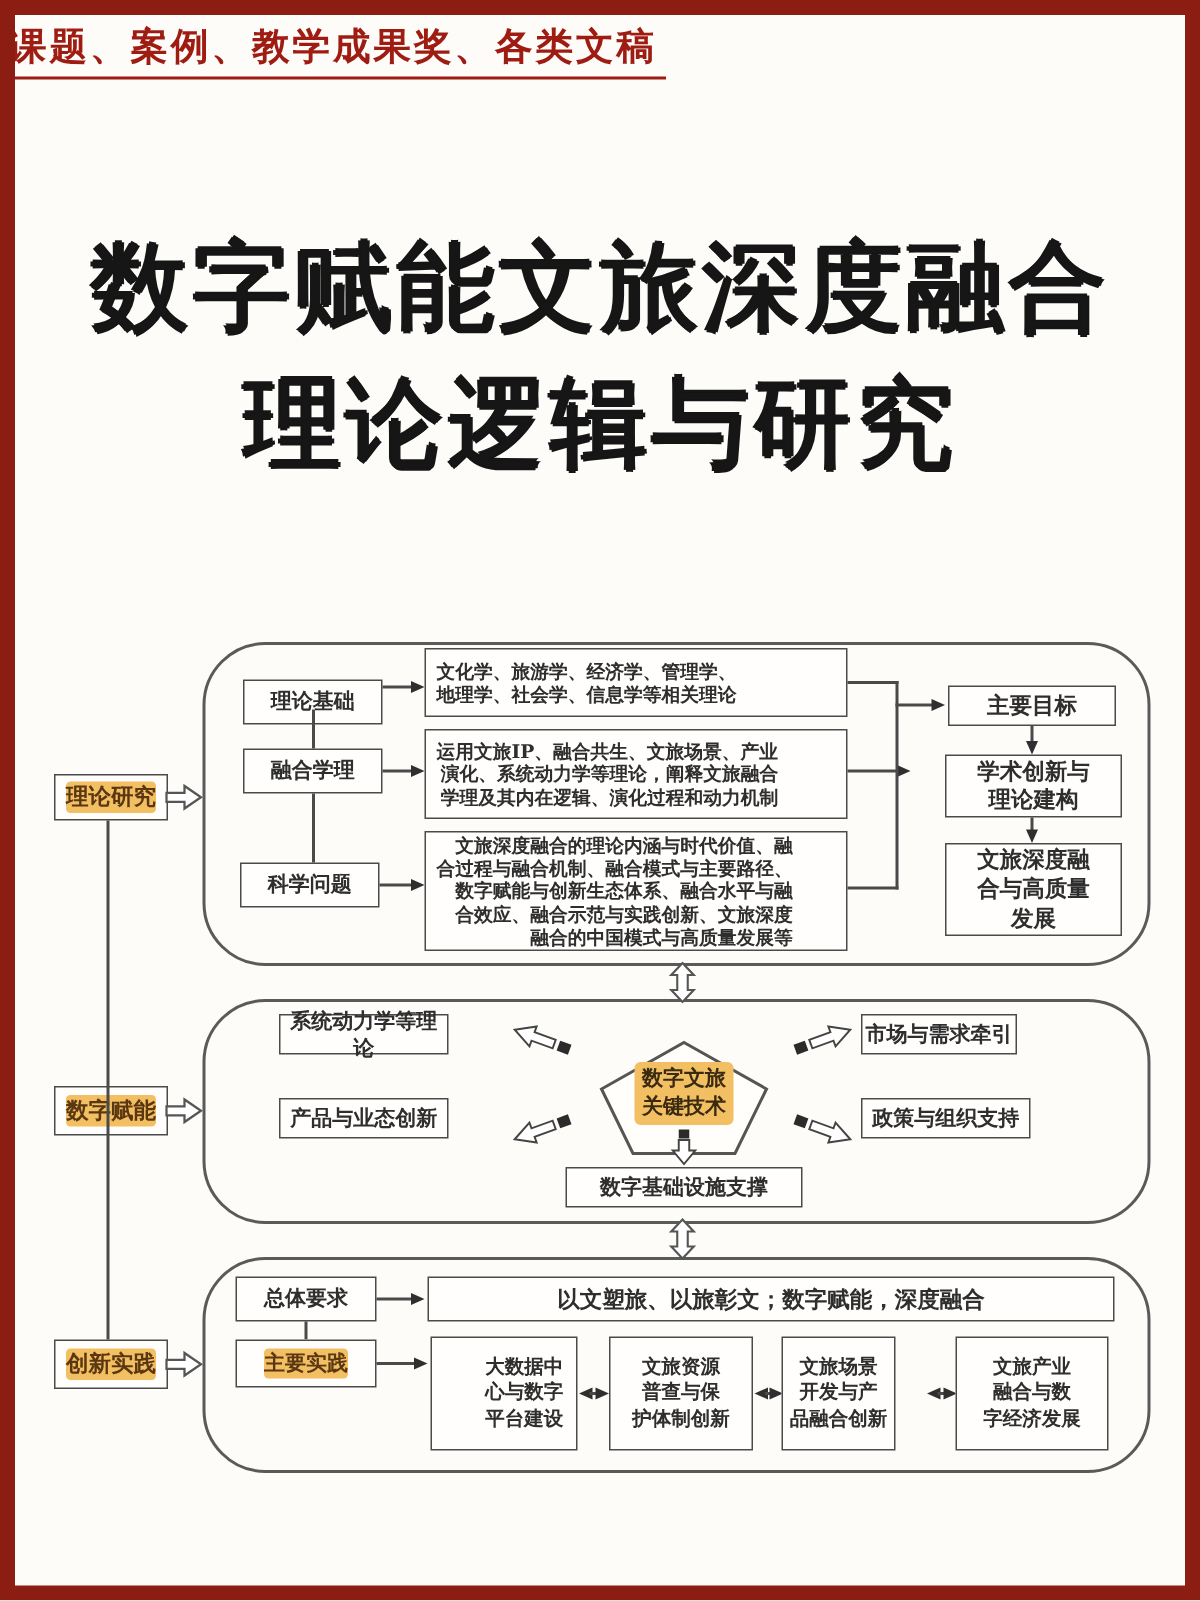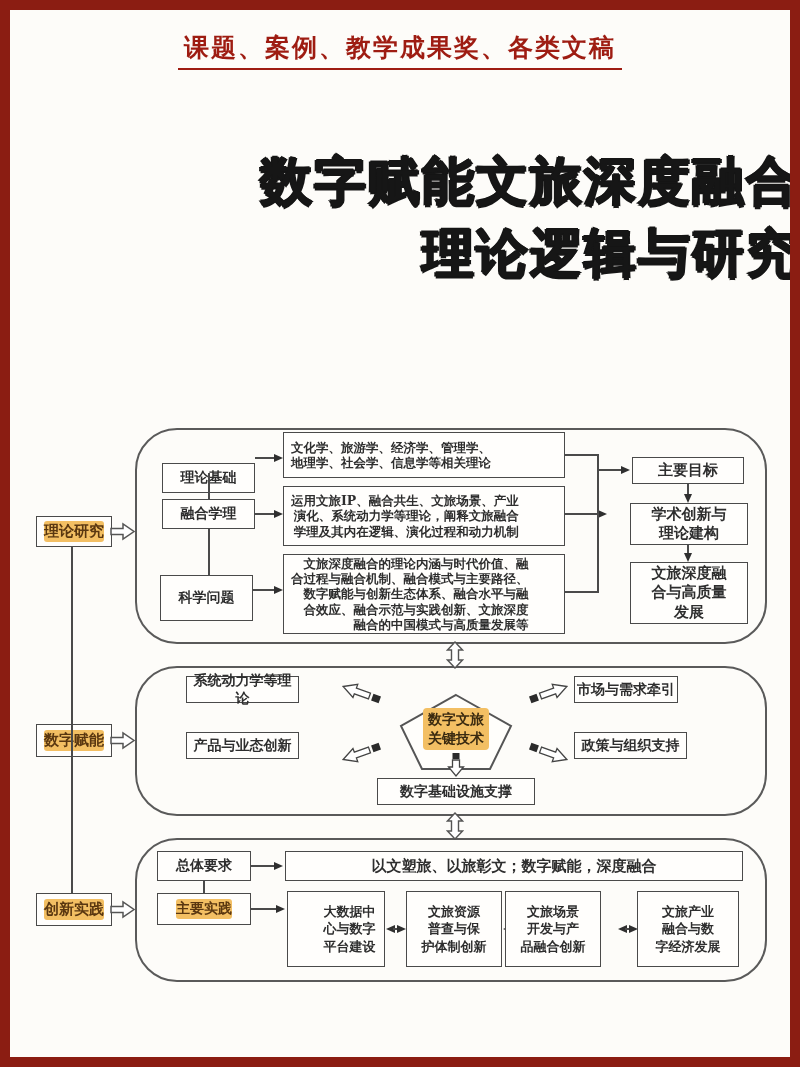--- a/index.html
+++ b/index.html
@@ -4,26 +4,26 @@
 <style>
   :root{
     --frame:#8b1d12; --header_text:#9e1c12; --title:#161616;
     --line:#4a4a4a; --hl:#f3bf63; --hltext:#5a3710; --boxtext:#2e2e2e; --paper:#fdfcf9;
   }
   html,body{margin:0;padding:0;}
   body{font-family:"DejaVu Sans",sans-serif;}
   .page{position:relative;width:800px;height:1067px;background:var(--paper);overflow:hidden;}
   .frame{position:absolute;inset:0;border:10px solid var(--frame);pointer-events:none;z-index:50;}
   .abs{position:absolute;}
-  .header{position:absolute;top:14px;left:0;width:800px;text-align:center;margin-top:17px;}
+  .header{position:absolute;top:14px;left:0;width:800px;}
   .header span{display:inline-block;color:var(--header_text);font-size:25px;font-weight:bold;
     letter-spacing:2px;border-bottom:2px solid var(--header_text);padding:0 6px 4px 6px;
     font-family:"DejaVu Serif","Liberation Serif",serif;}
-  .title{position:absolute;top:146px;left:0;width:800px;text-align:right;color:var(--title);
-    font-size:52px;font-weight:700;line-height:1.38;letter-spacing:2px;
+  .title{position:absolute;top:146px;left:0;width:800px;text-align:center;color:var(--title);
+    font-size:66px;font-weight:400;line-height:1.38;letter-spacing:2px;
     text-shadow:1.5px 0 var(--title),-1.5px 0 var(--title),0 1.5px var(--title),0 -1.5px var(--title);}
   .sec{position:absolute;border:2px solid #5a5a5a;border-radius:42px;background:transparent;}
   .bx{position:absolute;box-sizing:border-box;border:1.6px solid var(--line);background:#fffefc;
     display:flex;align-items:center;justify-content:center;text-align:center;
     color:var(--boxtext);font-weight:700;font-family:"DejaVu Serif","Liberation Serif",serif;}
   .preline{white-space:pre-line;}
   .content{justify-content:flex-start;align-items:center;text-align:right;padding:2px 7px;
     font-size:12.5px;line-height:1.22;}
   .hl{background:var(--hl);color:var(--hltext);border-radius:3px;padding:1px 0;}
   .hl2{background:var(--hl);color:#3a2a10;border-radius:4px;padding:2px 5px;font-weight:700;}
@@ -79,27 +79,27 @@
       <path d="M2 6.5 H14 V2 L25 9.5 L14 17 V12.5 H2 Z" fill="#fff" stroke="#555" stroke-width="1.5"></path>
     </svg>
 
   <svg class="abs" style="left:446px;top:641px;" width="18" height="28" viewBox="0 0 18 28">
       <path d="M9 1 L16.5 9 H12.5 V19 H16.5 L9 27 L1.5 19 H5.5 V9 H1.5 Z" fill="#fff" stroke="#555" stroke-width="1.4"></path>
     </svg>
   <svg class="abs" style="left:446px;top:812px;" width="18" height="28" viewBox="0 0 18 28">
       <path d="M9 1 L16.5 9 H12.5 V19 H16.5 L9 27 L1.5 19 H5.5 V9 H1.5 Z" fill="#fff" stroke="#555" stroke-width="1.4"></path>
     </svg>
 
-  <div class="bx small-key" style="left:162px;top:463px;width:93px;height:30px;">
+  <div class="bx small-key" style="left:162px;top:453px;width:93px;height:30px;">
     <span>理论基础</span>
   </div>
   <div class="bx small-key" style="left:162px;top:499px;width:93px;height:30px;">
     <span>融合学理</span>
   </div>
-  <div class="bx small-key" style="left:160px;top:575px;width:93px;height:46px;">
+  <div class="bx small-key" style="left:160px;top:575px;width:93px;height:30px;">
     <span>科学问题</span>
   </div>
   <div class="ln" style="left:208px;top:473px;width:2px;height:26px;"></div>
   <div class="ln" style="left:208px;top:529px;width:2px;height:46px;"></div>
 
   <div class="ln" style="left:255px;top:457px;width:20px;height:2px;"></div>
     <div class="tri-r" style="left:274px;top:453.5px;"></div>
   <div class="ln" style="left:255px;top:513px;width:20px;height:2px;"></div>
     <div class="tri-r" style="left:274px;top:509.5px;"></div>
   <div class="ln" style="left:253px;top:589px;width:22px;height:2px;"></div>
@@ -218,21 +218,21 @@
     <div class="ln" style="left:393px;top:928px;width:5px;height:2px;"></div>
     <div class="tri-r" style="left:397px;top:924.5px;"></div>
   <div class="bx item" style="left:406px;top:891px;width:96px;height:76px;">
     <span class="preline">文旅资源
 普查与保
 护体制创新</span>
   </div>
   <div class="tri-l" style="left:503px;top:924.5px;"></div>
     <div class="ln" style="left:510px;top:928px;width:4px;height:2px;"></div>
     <div class="tri-r" style="left:513px;top:924.5px;"></div>
-  <div class="bx item" style="left:505px;top:891px;width:96px;height:76px;">
+  <div class="bx item" style="left:521px;top:891px;width:76px;height:76px;">
     <span class="preline">文旅场景
 开发与产
 品融合创新</span>
   </div>
   <div class="tri-l" style="left:618px;top:924.5px;"></div>
     <div class="ln" style="left:625px;top:928px;width:5px;height:2px;"></div>
     <div class="tri-r" style="left:629px;top:924.5px;"></div>
   <div class="bx item" style="left:637px;top:891px;width:102px;height:76px;">
     <span class="preline">文旅产业
 融合与数

